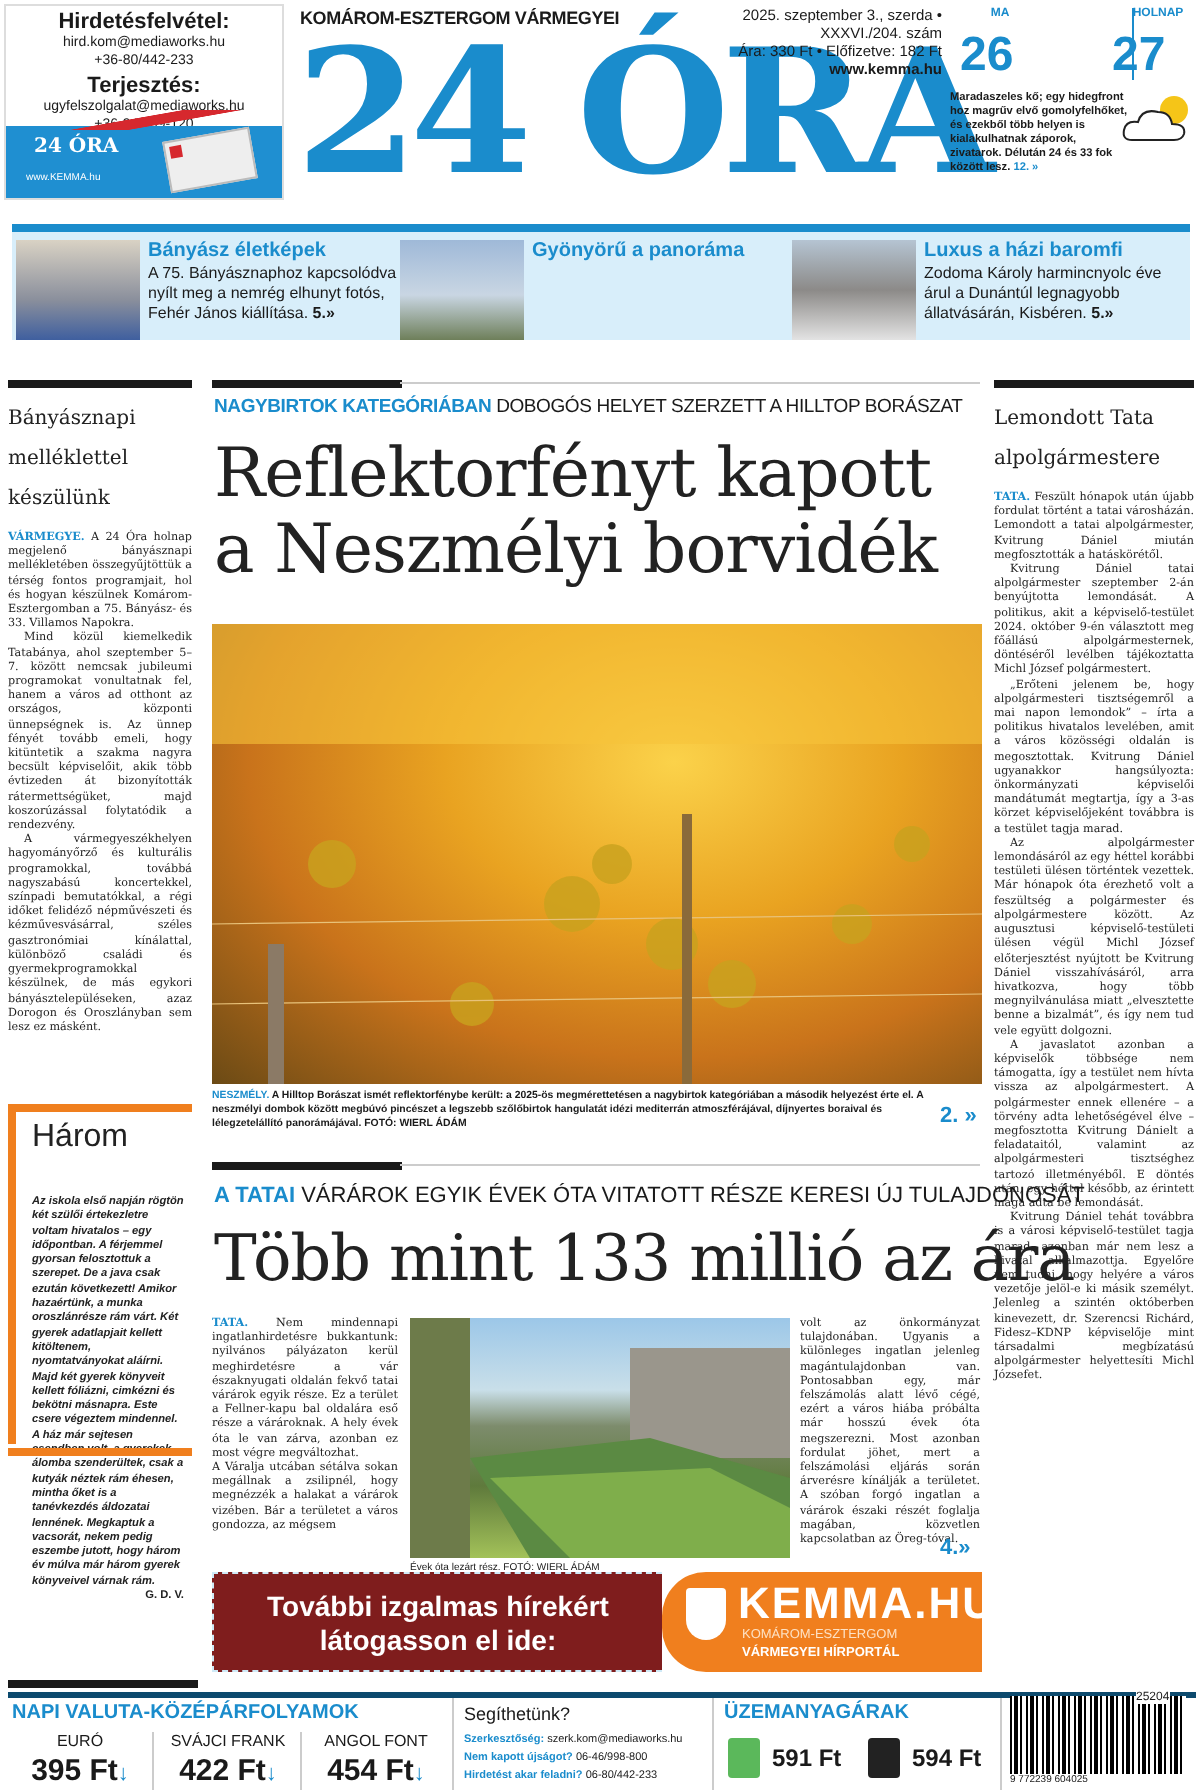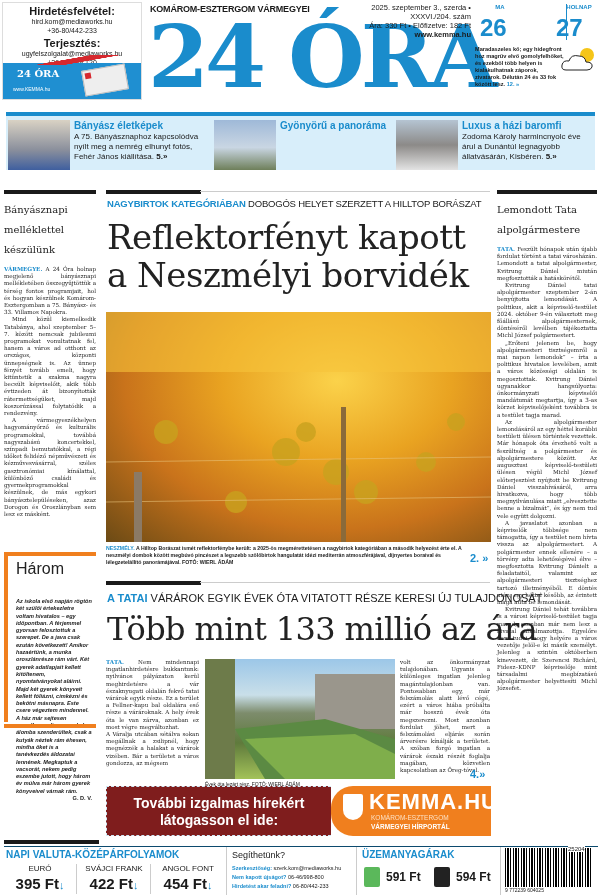--- a/index.html
+++ b/index.html
@@ -65,21 +65,21 @@
 
 #banner{left:106px;top:786px;width:385px;height:50px;display:flex}
 #banner .left{width:225px;background:#7f1d1d;border:1px dashed #cfeaf7;border-right:none;color:#fff;text-align:center;font-size:14px;font-weight:bold;line-height:17px;padding-top:8px}
 #banner .right{flex:1;background:#f07f1e;color:#fff;border-radius:22px 0 0 22px;position:relative}
 #banner .shield{position:absolute;left:12px;top:8px;width:20px;height:26px;background:#fff;border-radius:2px 2px 10px 10px}
 #banner .km{position:absolute;left:38px;top:3px;font-size:22px;font-weight:bold;letter-spacing:1px}
 #banner .s1{position:absolute;left:40px;top:28px;font-size:6.5px;color:#fde1c4}
 #banner .s2{position:absolute;left:40px;top:37px;font-size:6.5px;font-weight:bold}
 
 #frule{left:4px;top:840px;width:95px;height:4px;background:#1a1a1a}
-#footer{left:4px;top:846px;width:594px;height:48px;border-top:1px solid #0c4a6e}
+#footer{left:4px;top:846px;width:594px;height:48px;border-top:3px solid #0c4a6e}
 .fx-head{position:absolute;font-size:10px;font-weight:bold;color:#1a8ccc}
 .fx-lbl{position:absolute;font-size:8px;text-align:center;width:68px}
 .fx-val{position:absolute;font-size:15px;font-weight:900;width:68px;text-align:center}
 .fx-val span{color:#1a8ccc;font-size:11px}
 .vdiv{position:absolute;width:1px;background:#ccc}
 .help-lbl{color:#1a8ccc;font-weight:bold}
 .pump{position:absolute;width:16px;height:20px;border-radius:2px}
 .price{position:absolute;font-size:12px;font-weight:900}
 #barcode{position:absolute;left:505px;top:848px;width:88px;height:42px;background:repeating-linear-gradient(90deg,#000 0 1px,#fff 1px 2px,#000 2px 4px,#fff 4px 5px,#000 5px 6px,#fff 6px 8px)}
 #barnum{position:absolute;left:505px;top:887px;font-size:5px;background:#fff;width:88px}
@@ -120,21 +120,21 @@
   <circle cx="27" cy="9" r="7" fill="#f5c518"></circle>
   <path d="M6 24 Q1 24 2 19 Q3 14 9 15 Q11 8 19 10 Q25 10 26 16 Q33 16 32 21 Q31 24 27 24 Z" fill="#fff" stroke="#222" stroke-width="1"></path>
 </svg>
 
 <div id="teasers" class="abs">
   <div class="teaser" style="left:2px;width:190px">
     <div class="timg" style="background:linear-gradient(180deg,#d9d2c4,#8a8f9c 60%,#3f5f9f)"></div>
     <div class="ttl">Bányász életképek</div>
     <div class="ttx"><span>A 75. Bányásznaphoz kapcsolódva nyílt meg a nemrég elhunyt fotós, Fehér János kiállítása.</span> <b>5.»</b></div>
   </div>
-  <div class="teaser" style="left:208px;width:196px">
+  <div class="teaser" style="left:194px;width:196px">
     <div class="timg" style="background:linear-gradient(180deg,#9fb9d8,#c9d6e3 55%,#6e7f5a)"></div>
     <div class="ttl">Gyönyörű a panoráma</div>
   </div>
   <div class="teaser" style="left:390px;width:196px">
     <div class="timg" style="background:linear-gradient(180deg,#b5c4d2,#8c8a88 50%,#e3e3e3)"></div>
     <div class="ttl">Luxus a házi baromfi</div>
     <div class="ttx"><span>Zodoma Károly harmincnyolc éve árul a Dunántúl legnagyobb állatvásárán, Kisbéren.</span> <b>5.»</b></div>
   </div>
 </div>
 

